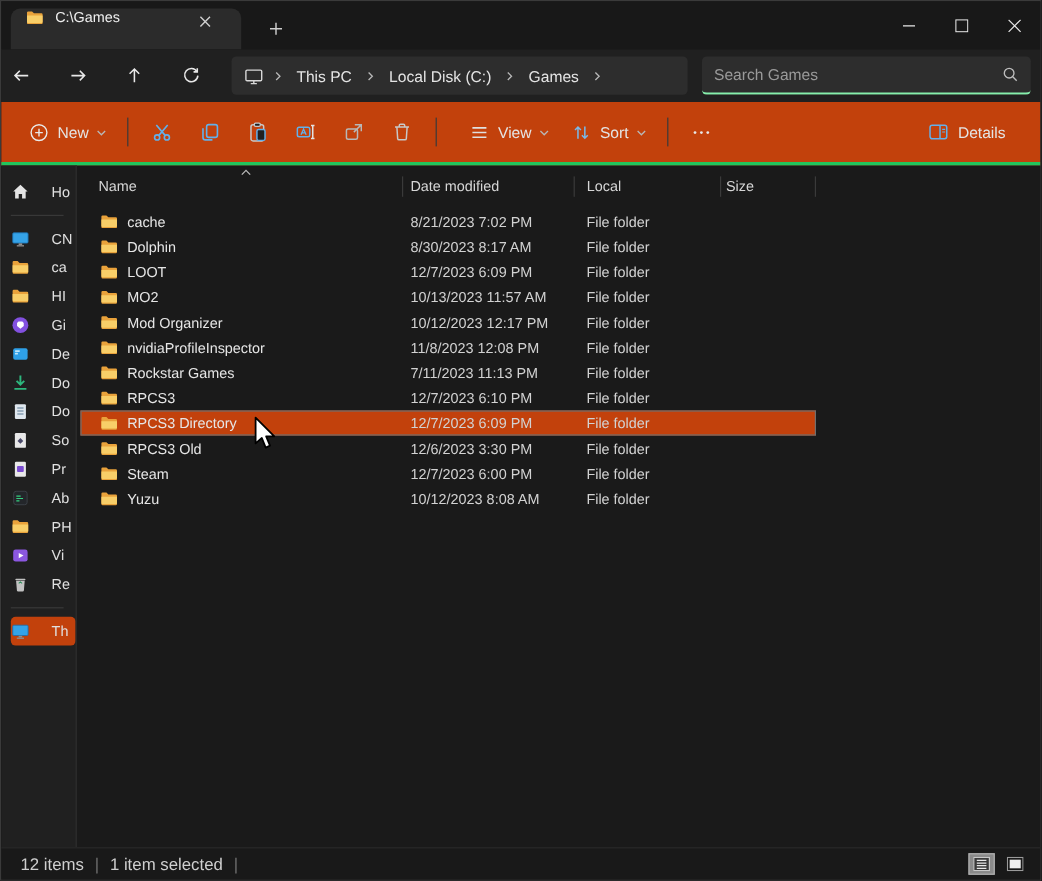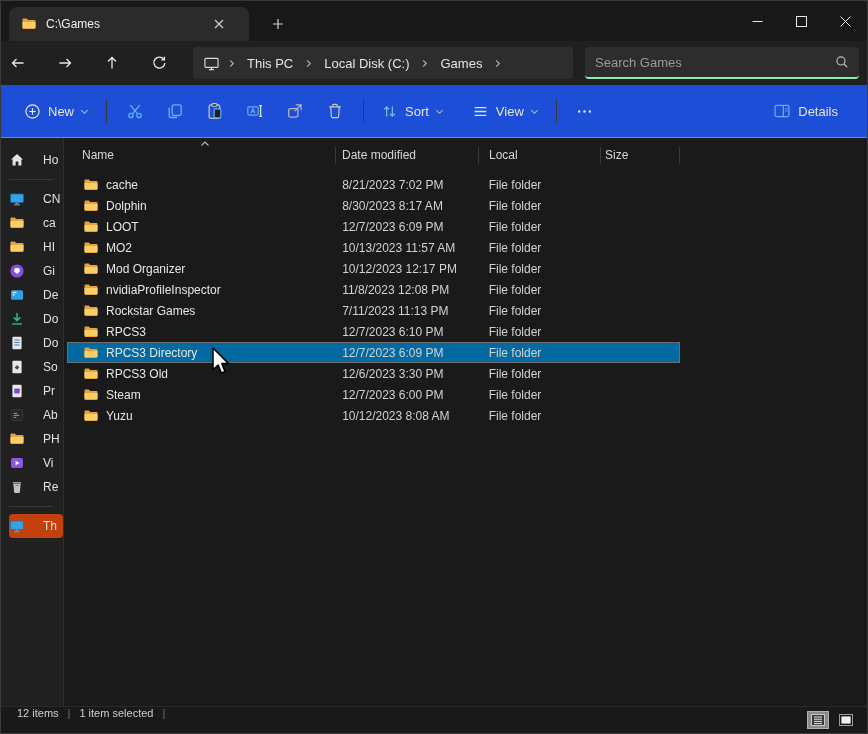--- a/index.html
+++ b/index.html
@@ -2,39 +2,39 @@
 <html><head>
 <meta charset="utf-8">
 <style>
   * { margin:0; padding:0; box-sizing:border-box; }
   html,body { width:868px; height:734px; background:#101010; }
   body { font-family:"Liberation Sans","DejaVu Sans",sans-serif; color:#e8e8e8; }
   .win { position:relative; width:868px; height:734px; background:#191919; border:1px solid #3a3a3a; display:flex; flex-direction:column; overflow:hidden; }
 
   
   .titlebar { height:40px; background:#181818; display:flex; align-items:flex-end; flex:none; position:relative; }
-  .tab { margin-left:8px; width:240px; height:34px; background:#2b2b2b; border-radius:8px 8px 0 0; display:flex; align-items:center; padding:0 19px 0 12px; }
+  .tab { margin-left:8px; width:192px; height:34px; background:#2b2b2b; border-radius:8px 8px 0 0; display:flex; padding:0 19px 0 12px; }
   .tab-title { font-size:12px; color:#f0f0f0; margin-left:9px; flex:1; white-space:nowrap; overflow:hidden; }
   .tab-close { width:22px; height:22px; border-radius:4px; display:flex; align-items:center; justify-content:center; }
   .newtab-btn { width:30px; height:30px; margin-left:14px; margin-bottom:2px; display:flex; align-items:center; justify-content:center; border-radius:4px; }
   .win-controls { position:absolute; right:0; top:0; height:40px; display:flex; }
   .win-ctl { width:44px; height:40px; display:flex; align-items:center; justify-content:center; }
 
   
   .navrow { height:44px; background:#202020; display:flex; align-items:center; padding:0 8px 0 0; flex:none; }
   .navbtn { width:34px; height:32px; display:flex; align-items:center; justify-content:center; border-radius:4px; margin-right:13px; }
   .crumbbar { height:32px; background:#2d2d2d; border-radius:4px; display:flex; align-items:center; padding:0 6px 0 10px; width:380px; margin-left:4px; }
   .crumb-seg { font-size:13px; color:#e4e4e4; padding:3px 8px; border-radius:3px; white-space:nowrap; }
   .crumb-chev { display:flex; align-items:center; padding:0 3px; }
   .searchbox { height:32px; background:#2d2d2d; border-radius:4px; margin-left:12px; flex:1; display:flex; align-items:center; padding:0 10px; border-bottom:2px solid #86efac; }
   .searchbox input { flex:1; background:transparent; border:none; outline:none; color:#bdbdbd; font-size:13px; font-family:inherit; }
   .searchbox input::placeholder { color:#9a9a9a; }
 
   
-  .toolbar { height:53px; background:#1d4ed8; border-bottom:1px solid #22c55e; display:flex; align-items:center; padding:0 14px; flex:none; }
+  .toolbar { height:53px; background:#c2410c; border-bottom:3px solid #22c55e; display:flex; align-items:center; padding:0 14px; flex:none; }
   .tbtn { height:36px; display:flex; align-items:center; justify-content:center; border-radius:4px; padding:0 9px; }
   .tbtn .lbl { font-size:13px; color:#e4e4e4; margin:0 6px 0 7px; }
   .ticon-btn { width:40px; }
   .tdivider { width:1px; height:24px; background:#3a3a3a; margin:0 8px; }
   .toolbar-right { margin-left:auto; display:flex; align-items:center; }
 
   
   .body { flex:1; display:flex; min-height:0; background:#1a1a1a; }
   .sidebar { width:63px; background:#202020; border-right:1px solid #2e2e2e; padding-top:10px; overflow:hidden; flex:none; }
   .sbitem { height:24px; display:flex; align-items:center; padding-left:34px; position:relative; white-space:nowrap; border-radius:4px; margin:0 0 0 8px; }
@@ -48,30 +48,30 @@
   .hdr { height:30px; display:flex; align-items:center; flex:none; position:relative; margin-top:2px; }
   .hcell { font-size:12px; color:#d6d6d6; border-right:1px solid #3a3a3a; height:17px; line-height:17px; padding-left:18px; }
   .h-name { width:272px; position:relative; }
   .h-date { width:143px; padding-left:6px; }
   .h-type { width:122px; padding-left:10px; }
   .h-size { width:79px; padding-left:4px; }
   .sort-caret { position:absolute; top:-11px; left:136px; }
 
   .rows { margin-top:4px; }
   .row { width:613px; margin-left:3px; height:21px; display:flex; align-items:center; border:1px solid transparent; }
-  .row.selected { background:#0369a1; border-color:#6e6e6e; }
+  .row.selected { background:#c2410c; border-color:#6e6e6e; }
   .cell { font-size:12px; color:#e6e6e6; white-space:nowrap; overflow:hidden; }
   .c-name { width:269px; display:flex; align-items:center; padding-left:15px; }
   .c-name .fname { margin-left:7px; }
   .c-date { width:143px; color:#d2d2d2; padding-left:6px; }
   .c-type { width:122px; color:#d2d2d2; padding-left:10px; }
   .c-size { width:79px; }
 
   
-  .statusbar { height:27px; border-top:1px solid #2a2a2a; background:#191919; display:flex; padding:0 10px 0 16px; flex:none; font-size:11px; color:#cfcfcf; }
+  .statusbar { height:27px; border-top:1px solid #2a2a2a; background:#191919; display:flex; align-items:center; padding:0 10px 0 16px; flex:none; font-size:14px; color:#cfcfcf; }
   .spipe { color:#6f6f6f; margin:0 9px; }
   .viewtoggles { margin-left:auto; display:flex; align-items:center; gap:6px; }
   .vtog { width:22px; height:18px; display:flex; align-items:center; justify-content:center; border:1px solid transparent; }
   .vtog.active { background:#8a8a8a; border:1px solid #b0b0b0; }
 
   .cursor { position:absolute; left:207px; top:344px; z-index:50; pointer-events:none; }
 </style>
 </head>
 <body>
 
@@ -226,35 +226,35 @@
           <rect x="2.4" y="5.8" width="8.2" height="7.6" rx="1.3" fill="none" stroke="#b8b8b8" stroke-width="1.1"></rect>
           <path d="M8.6 2.6h4.8v4.8 M13.2 2.8 7.9 8.1" fill="none" stroke="#b8b8b8" stroke-width="1.1"></path>
         </svg>
     </div>
     <div class="tbtn ticon-btn">
       <svg width="18" height="18" viewBox="0 0 16 16">
           <path d="M2.8 4.3h10.4 M6 4.3V3.1a.9.9 0 0 1 .9-.9h2.2a.9.9 0 0 1 .9.9v1.2 M4.2 4.3l.6 8.6a1 1 0 0 0 1 .9h4.4a1 1 0 0 0 1-.9l.6-8.6" fill="none" stroke="#c8c8c8" stroke-width="1.1"></path>
         </svg>
     </div>
     <div class="tdivider"></div>
+    <div class="tbtn" style="margin-left:10px">
+      <svg width="17" height="17" viewBox="0 0 16 16">
+          <path d="M2.5 4.3h11 M2.5 8h11 M2.5 11.7h11" stroke="#e0e0e0" stroke-width="1.2"></path>
+        </svg>
+      <span class="lbl">View</span>
+      <svg width="9" height="9" viewBox="0 0 10 10">
+          <path d="M1.5 3.5 5 7l3.5-3.5" fill="none" stroke="#b8b8b8" stroke-width="1.2"></path>
+        </svg>
+    </div>
     <div class="tbtn">
       <svg width="17" height="17" viewBox="0 0 16 16">
           <path d="M5.3 12.8V3.6 M3 5.9l2.3-2.3 2.3 2.3" fill="none" stroke="#7ab8e8" stroke-width="1.2"></path>
           <path d="M10.7 3.2v9.2 M13 10.1l-2.3 2.3-2.3-2.3" fill="none" stroke="#7ab8e8" stroke-width="1.2"></path>
         </svg>
       <span class="lbl">Sort</span>
-      <svg width="9" height="9" viewBox="0 0 10 10">
-          <path d="M1.5 3.5 5 7l3.5-3.5" fill="none" stroke="#b8b8b8" stroke-width="1.2"></path>
-        </svg>
-    </div>
-    <div class="tbtn" style="margin-left:10px">
-      <svg width="17" height="17" viewBox="0 0 16 16">
-          <path d="M2.5 4.3h11 M2.5 8h11 M2.5 11.7h11" stroke="#e0e0e0" stroke-width="1.2"></path>
-        </svg>
-      <span class="lbl">View</span>
       <svg width="9" height="9" viewBox="0 0 10 10">
           <path d="M1.5 3.5 5 7l3.5-3.5" fill="none" stroke="#b8b8b8" stroke-width="1.2"></path>
         </svg>
     </div>
     <div class="tdivider"></div>
     <div class="tbtn ticon-btn">
       <svg width="17" height="17" viewBox="0 0 16 16">
           <circle cx="3" cy="8" r="1.1" fill="#e8e8e8"></circle>
           <circle cx="8" cy="8" r="1.1" fill="#e8e8e8"></circle>
           <circle cx="13" cy="8" r="1.1" fill="#e8e8e8"></circle>

